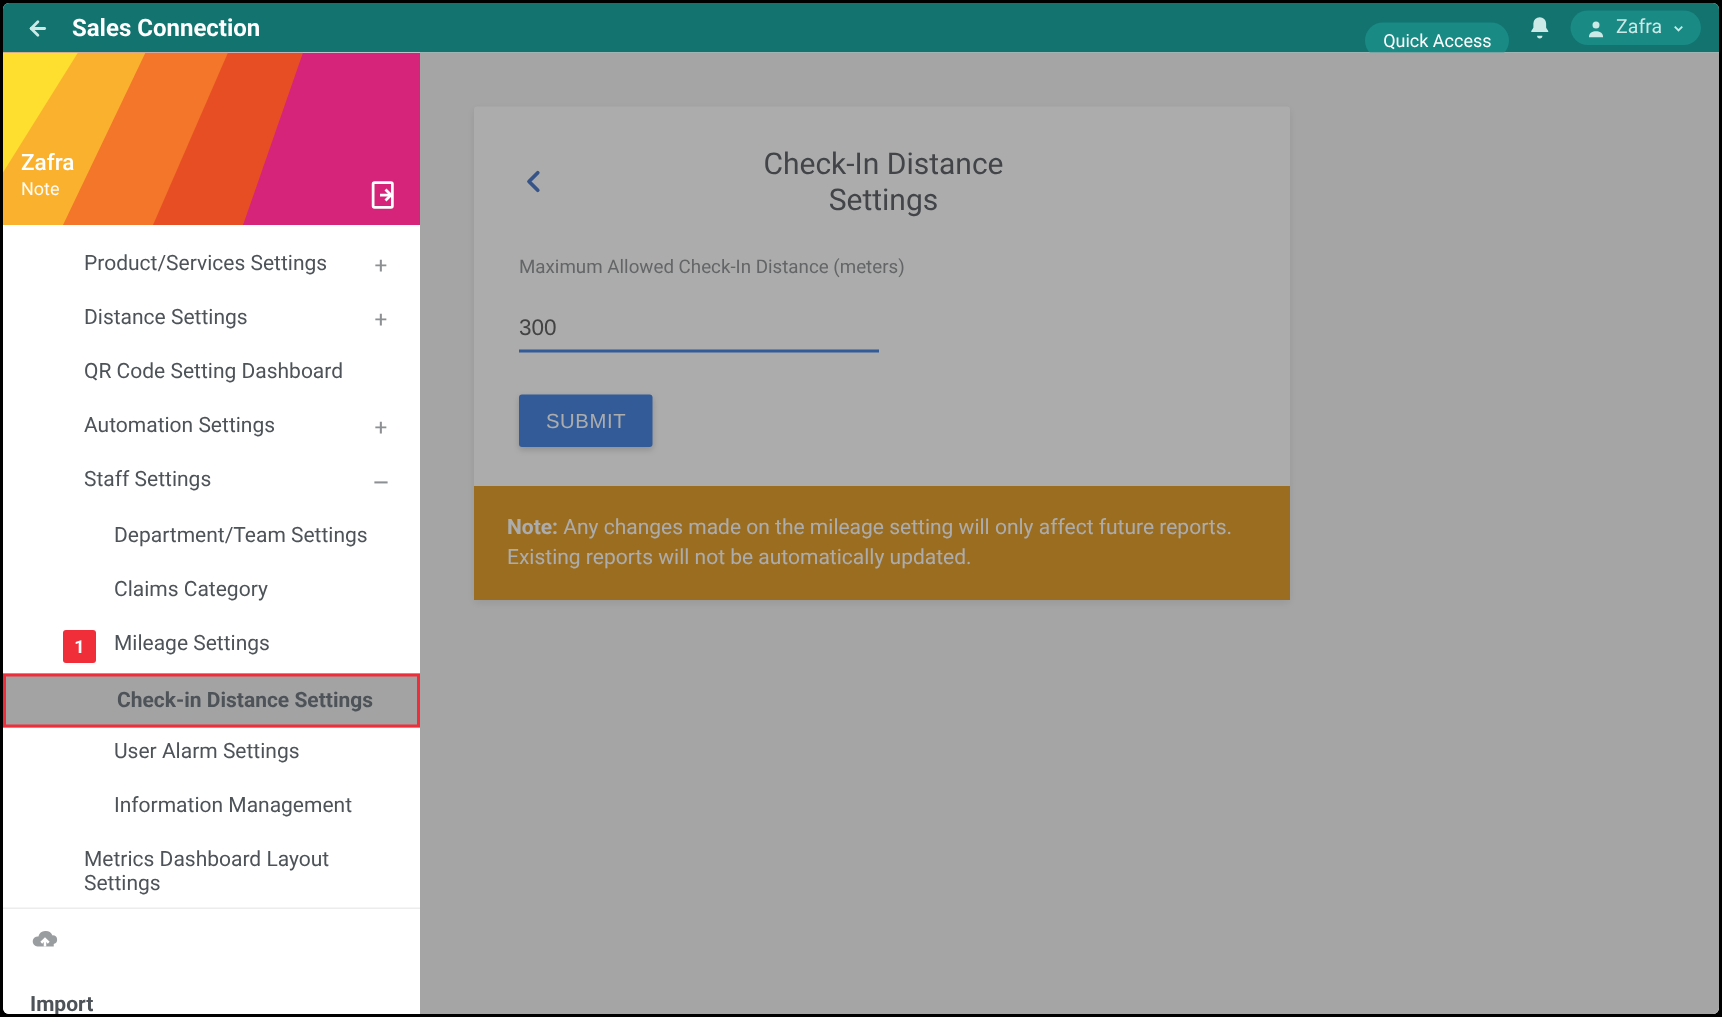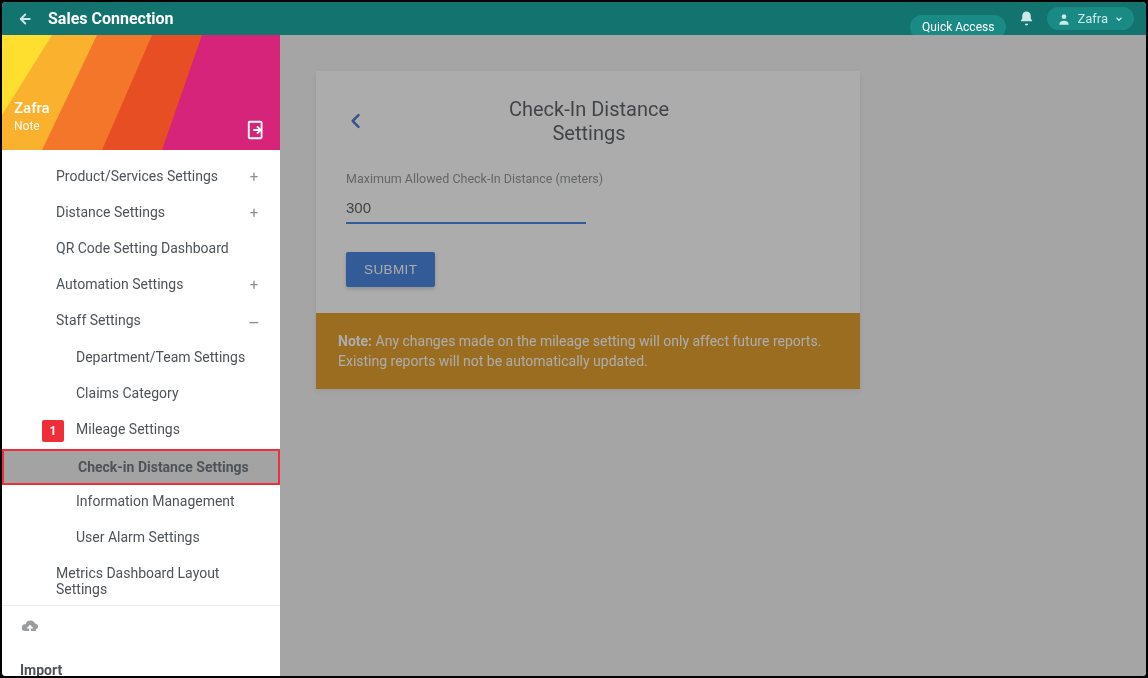--- a/index.html
+++ b/index.html
@@ -55,21 +55,21 @@
   .menu-sub.highlighted{border:2px solid #ef2e3a;}
 
   
   .callout-badge{position:absolute;left:40px;top:418px;width:22px;height:22px;background:#ef2e3a;color:#fff;font-size:12px;font-weight:700;display:flex;align-items:center;justify-content:center;border-radius:2px;z-index:50;}
 
   
   .card{background:#fff;border-radius:2px;box-shadow:0 2px 6px rgba(0,0,0,.1);width:544px;padding:26px 30px 30px;}
   .card-head{display:flex;align-items:center;margin-bottom:26px;}
   .card-head .back{cursor:pointer;margin-right:10px;display:flex;}
   .card-title{flex:1;text-align:center;color:#3e4349;font-size:20px;line-height:24px;margin-right:28px;}
-  .field-label{font-size:12.5px;color:var(--text-light);margin-bottom:9px;}
+  .field-label{font-size:12.5px;color:var(--text-light);margin-bottom:20px;}
   .field-input{width:240px;border:none;border-bottom:2px solid var(--blue);padding:4px 0 6px;font-size:15px;color:#404040;outline:none;background:transparent;}
   .submit-row{display:flex;margin-top:28px;}
   .submit-btn{background:var(--blue);color:#fff;border:none;padding:10px 18px;font-size:13.5px;letter-spacing:.4px;border-radius:2px;box-shadow:0 2px 4px rgba(0,0,0,.2);cursor:pointer;}
   .note{background:var(--orange);margin:26px -30px -30px;padding:18px 22px;color:#fff;font-size:14px;line-height:20px;}
   .note b{font-weight:700;}
 
   
   .overlay{position:absolute;left:278px;right:0;top:33px;bottom:0;background:var(--overlay);z-index:40;pointer-events:none;}
 
 </style>
@@ -154,24 +154,24 @@
         <div class="menu-sub">
             <span>Claims Category</span>
           </div>
         <div class="menu-sub">
             <span>Mileage Settings</span>
           </div>
         <div class="menu-sub active highlighted">
             <span>Check-in Distance Settings</span>
           </div>
         <div class="menu-sub">
+            <span>User Alarm Settings</span>
+          </div>
+        <div class="menu-sub">
             <span>Information Management</span>
-          </div>
-        <div class="menu-sub">
-            <span>User Alarm Settings</span>
           </div>
         <div class="menu-item">
           <span>Metrics Dashboard Layout Settings</span>
         </div>
 
         <div class="menu-section">
           <span class="sec-icon">
               <svg width="20" height="20" viewBox="0 0 24 24" fill="#9a9d9f">
                 <path d="M19 18H6a4 4 0 1 1 .7-7.96A6 6 0 0 1 18 9.1 3.5 3.5 0 0 1 19 16z"></path>
                 <path d="M12 12v6" stroke="#fff" stroke-width="2"></path>

